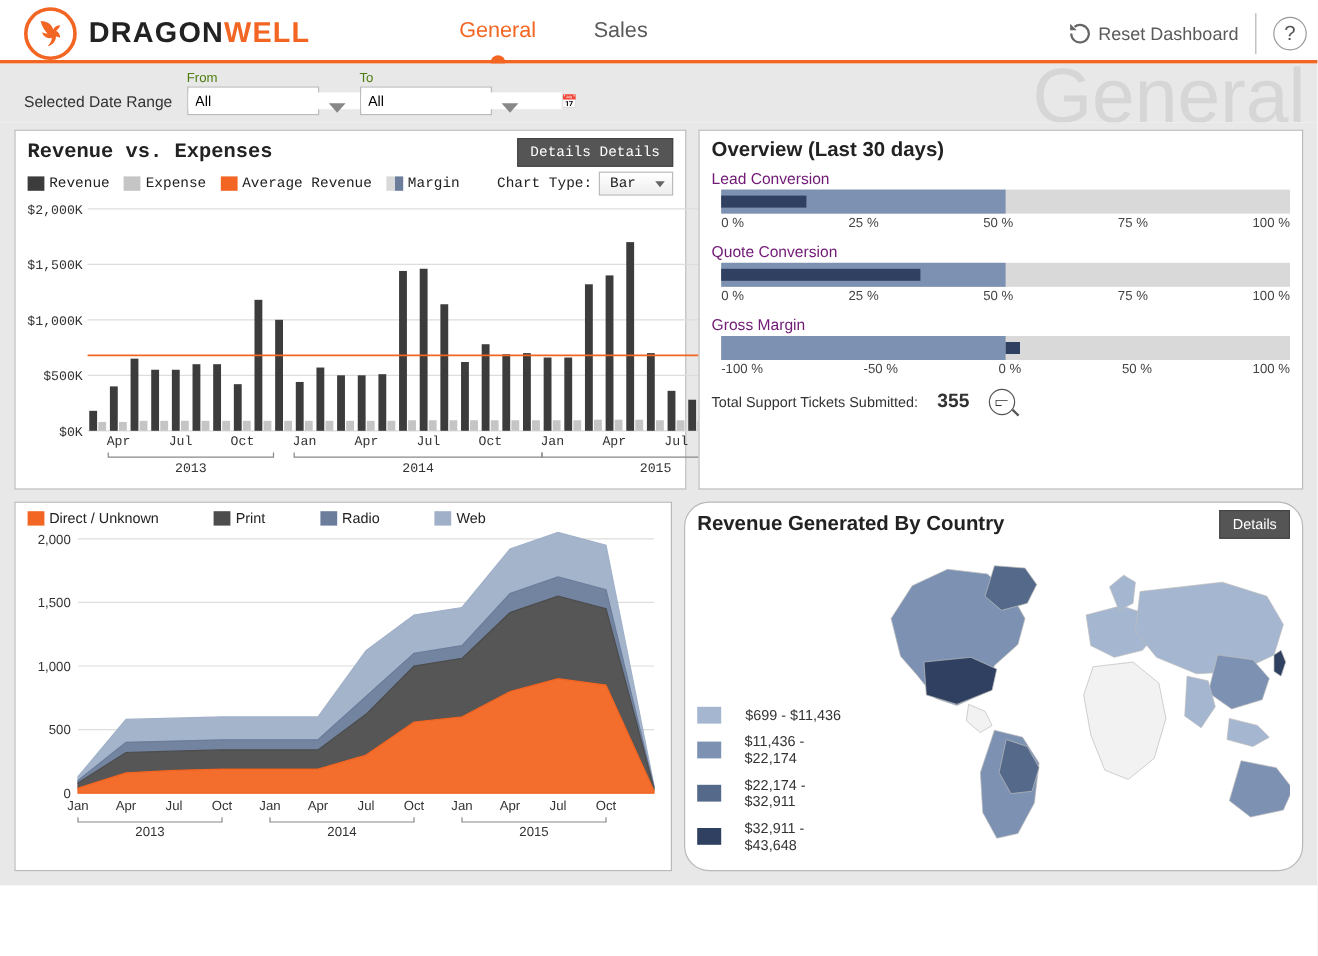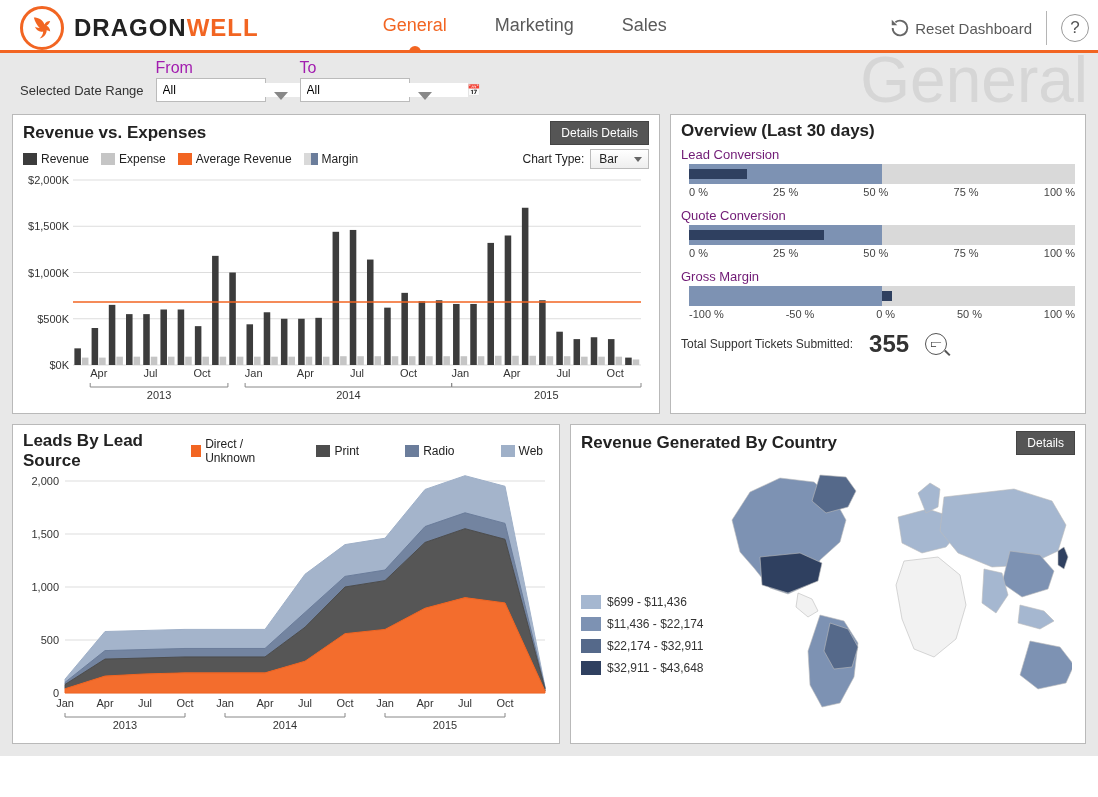--- a/index.html
+++ b/index.html
@@ -34,78 +34,77 @@
   .header-right{margin-left:auto;display:flex;align-items:center;gap:14px;color:var(--gray-text);font-size:15px;}
   .reset-btn{display:flex;align-items:center;gap:4px;cursor:pointer;}
   .reset-icon svg{display:block;}
   .vdiv{width:1px;height:34px;background:#b5b5b5;}
   .help-btn{width:28px;height:28px;border:1.5px solid #999;border-radius:50%;display:flex;align-items:center;justify-content:center;font-size:17px;cursor:pointer;color:#555;}
   
   .filter-bar{background:var(--page-bg);padding:6px 20px 6px 20px;display:flex;align-items:flex-end;gap:12px;position:relative;overflow:hidden;}
   .ghost-title{position:absolute;right:10px;top:-10px;font-size:64px;color:#d6d6d6;font-weight:300;pointer-events:none;}
   .filter-label{color:#333;padding-bottom:4px;}
   .date-field{display:flex;flex-direction:column;gap:1px;}
-  .date-field-label{font-size:16px;color:#a21caf;}
+  .date-field-label{font-size:11px;color:#4d7c0f;}
   .date-input{display:flex;align-items:center;border:1px solid #bbb;background:#fff;height:24px;width:110px;}
   .date-input input{border:none;outline:none;flex:1;padding:0 6px;font-size:12px;font-family:inherit;}
   .cal-icon{width:18px;text-align:center;color:#5c8dd6;font-size:11px;}
   .dd-tri{width:0;height:0;border-left:7px solid transparent;border-right:7px solid transparent;border-top:8px solid #888;margin-left:6px;margin-bottom:2px;}
   .date-group{display:flex;align-items:flex-end;gap:2px;}
   
   .dash{background:var(--page-bg);padding:6px 12px 12px 12px;display:flex;flex-direction:column;gap:10px;}
   .row{display:flex;gap:10px;}
   .panel{background:var(--panel-bg);border:1px solid var(--panel-border);padding:6px 10px 8px 10px;position:relative;}
   .panel-title{font-size:17px;font-weight:700;color:#222;}
   .panel-titlebar{display:flex;align-items:center;justify-content:space-between;margin-bottom:4px;}
   .btn-dark{background:#555;color:#fff;font-size:12px;padding:4px 10px;cursor:pointer;border:1px solid #444;}
   
-  .p-rev{width:648px;}
+  .p-rev{width:560px;font-family:Liberation Mono, monospace;}
   .legend-row{display:flex;align-items:center;gap:6px;font-size:12px;margin:4px 0 6px 0;}
   .swatch{width:14px;height:12px;}
   .leg-item{display:flex;align-items:center;gap:4px;margin-right:6px;}
   .ct-wrap{margin-left:auto;display:flex;align-items:center;gap:6px;}
   .select{border:1px solid #bbb;height:20px;background:linear-gradient(#fff,#eee);display:flex;align-items:center;padding:0 6px 0 8px;font-size:12px;gap:16px;cursor:pointer;}
   .select .tri{width:0;height:0;border-left:4px solid transparent;border-right:4px solid transparent;border-top:5px solid #666;}
   svg.chart{display:block;}
   
   .p-ov{flex:1;}
   .ov-row{margin:6px 0 10px 0;}
   .ov-label{font-size:13px;color:#701a75;margin-bottom:2px;}
   .ov-bar-bg{height:20px;background:#d9d9d9;position:relative;margin-left:8px;}
   .seg{position:absolute;top:0;height:100%;}
   .ov-scale{display:flex;justify-content:space-between;margin-left:8px;margin-top:2px;font-size:11px;color:#444;}
   .ov-foot{display:flex;align-items:center;gap:16px;margin-top:2px;font-size:12px;color:#333;}
-  .ov-foot .num{font-size:24px;font-weight:700;}
+  .ov-foot .num{font-size:16px;font-weight:700;}
   .mag-icon{width:22px;height:22px;border:1.5px solid #555;border-radius:50%;position:relative;cursor:pointer;display:flex;align-items:center;justify-content:center;font-size:10px;}
   .mag-icon::after{content:"";position:absolute;width:7px;height:1.5px;background:#555;transform:rotate(45deg);right:-5px;bottom:1px;}
   
   .p-leads{width:548px;}
-  .p-map{flex:1;}
+  .p-map{flex:1;border-radius:21px;}
   .map-body{display:flex;gap:8px;padding:6px 0;}
   .map-legend{display:flex;flex-direction:column;gap:8px;font-size:12px;color:#333;margin-top:130px;}
-  .map-legend .row2{display:flex;align-items:center;gap:6px;}
+  .map-legend .row2{display:flex;align-items:center;gap:20px;}
   .ml-sw{width:20px;height:14px;}
   .year-bracket{stroke:#888;fill:none;}
   .axis-text{font-size:11px;fill:#333;}
 </style>
 </head>
 <body>
 
 <div class="header">
   <div class="logo-wrap">
     <div class="logo-circle">
       <svg width="28" height="28" viewBox="0 0 24 24">
           <path fill="var(--orange)" d="M5 3c4 0 8 2 9 6 1-2 3-3 5-3-1 3-3 4-3 4 2 1 3 3 3 5-2-1-3-1-3-1 0 3-2 6-6 7 2-2 3-4 3-6-3 1-6-1-7-4 2 1 4 1 4 1C8 10 6 7 5 3z"></path>
         </svg>
     </div>
     <div class="brand"><span class="d">DRAGON</span><span class="w">WELL</span></div>
   </div>
   <div class="nav">
     <div class="nav-item active">General</div>
-    <div class="nav-item">Marketing</div>
     <div class="nav-item">Sales</div>
   </div>
   <div class="header-right">
     <div class="reset-btn">
       <span class="reset-icon">
         <svg width="22" height="22" viewBox="0 0 24 24">
             <path fill="none" stroke="#666" stroke-width="2" d="M4 12a8 8 0 1 0 3-6.2"></path>
             <path fill="#666" d="M3 3v6h6z"></path>
           </svg>
       </span>
@@ -326,21 +325,20 @@
         <span class="mag-icon">
             <span>⫍</span>
           </span>
       </div>
     </div>
   </div>
   <div class="row">
 
     <div class="panel p-leads">
       <div class="panel-titlebar">
-        <div class="panel-title">Leads By Lead Source</div>
         <div class="legend-row" style="margin:0;gap:40px;">
           <span class="leg-item">
               <span class="swatch" style="background:var(--orange)"></span>
               <span>Direct / Unknown</span>
             </span>
           <span class="leg-item">
               <span class="swatch" style="background:#4d4d4d"></span>
               <span>Print</span>
             </span>
           <span class="leg-item">

